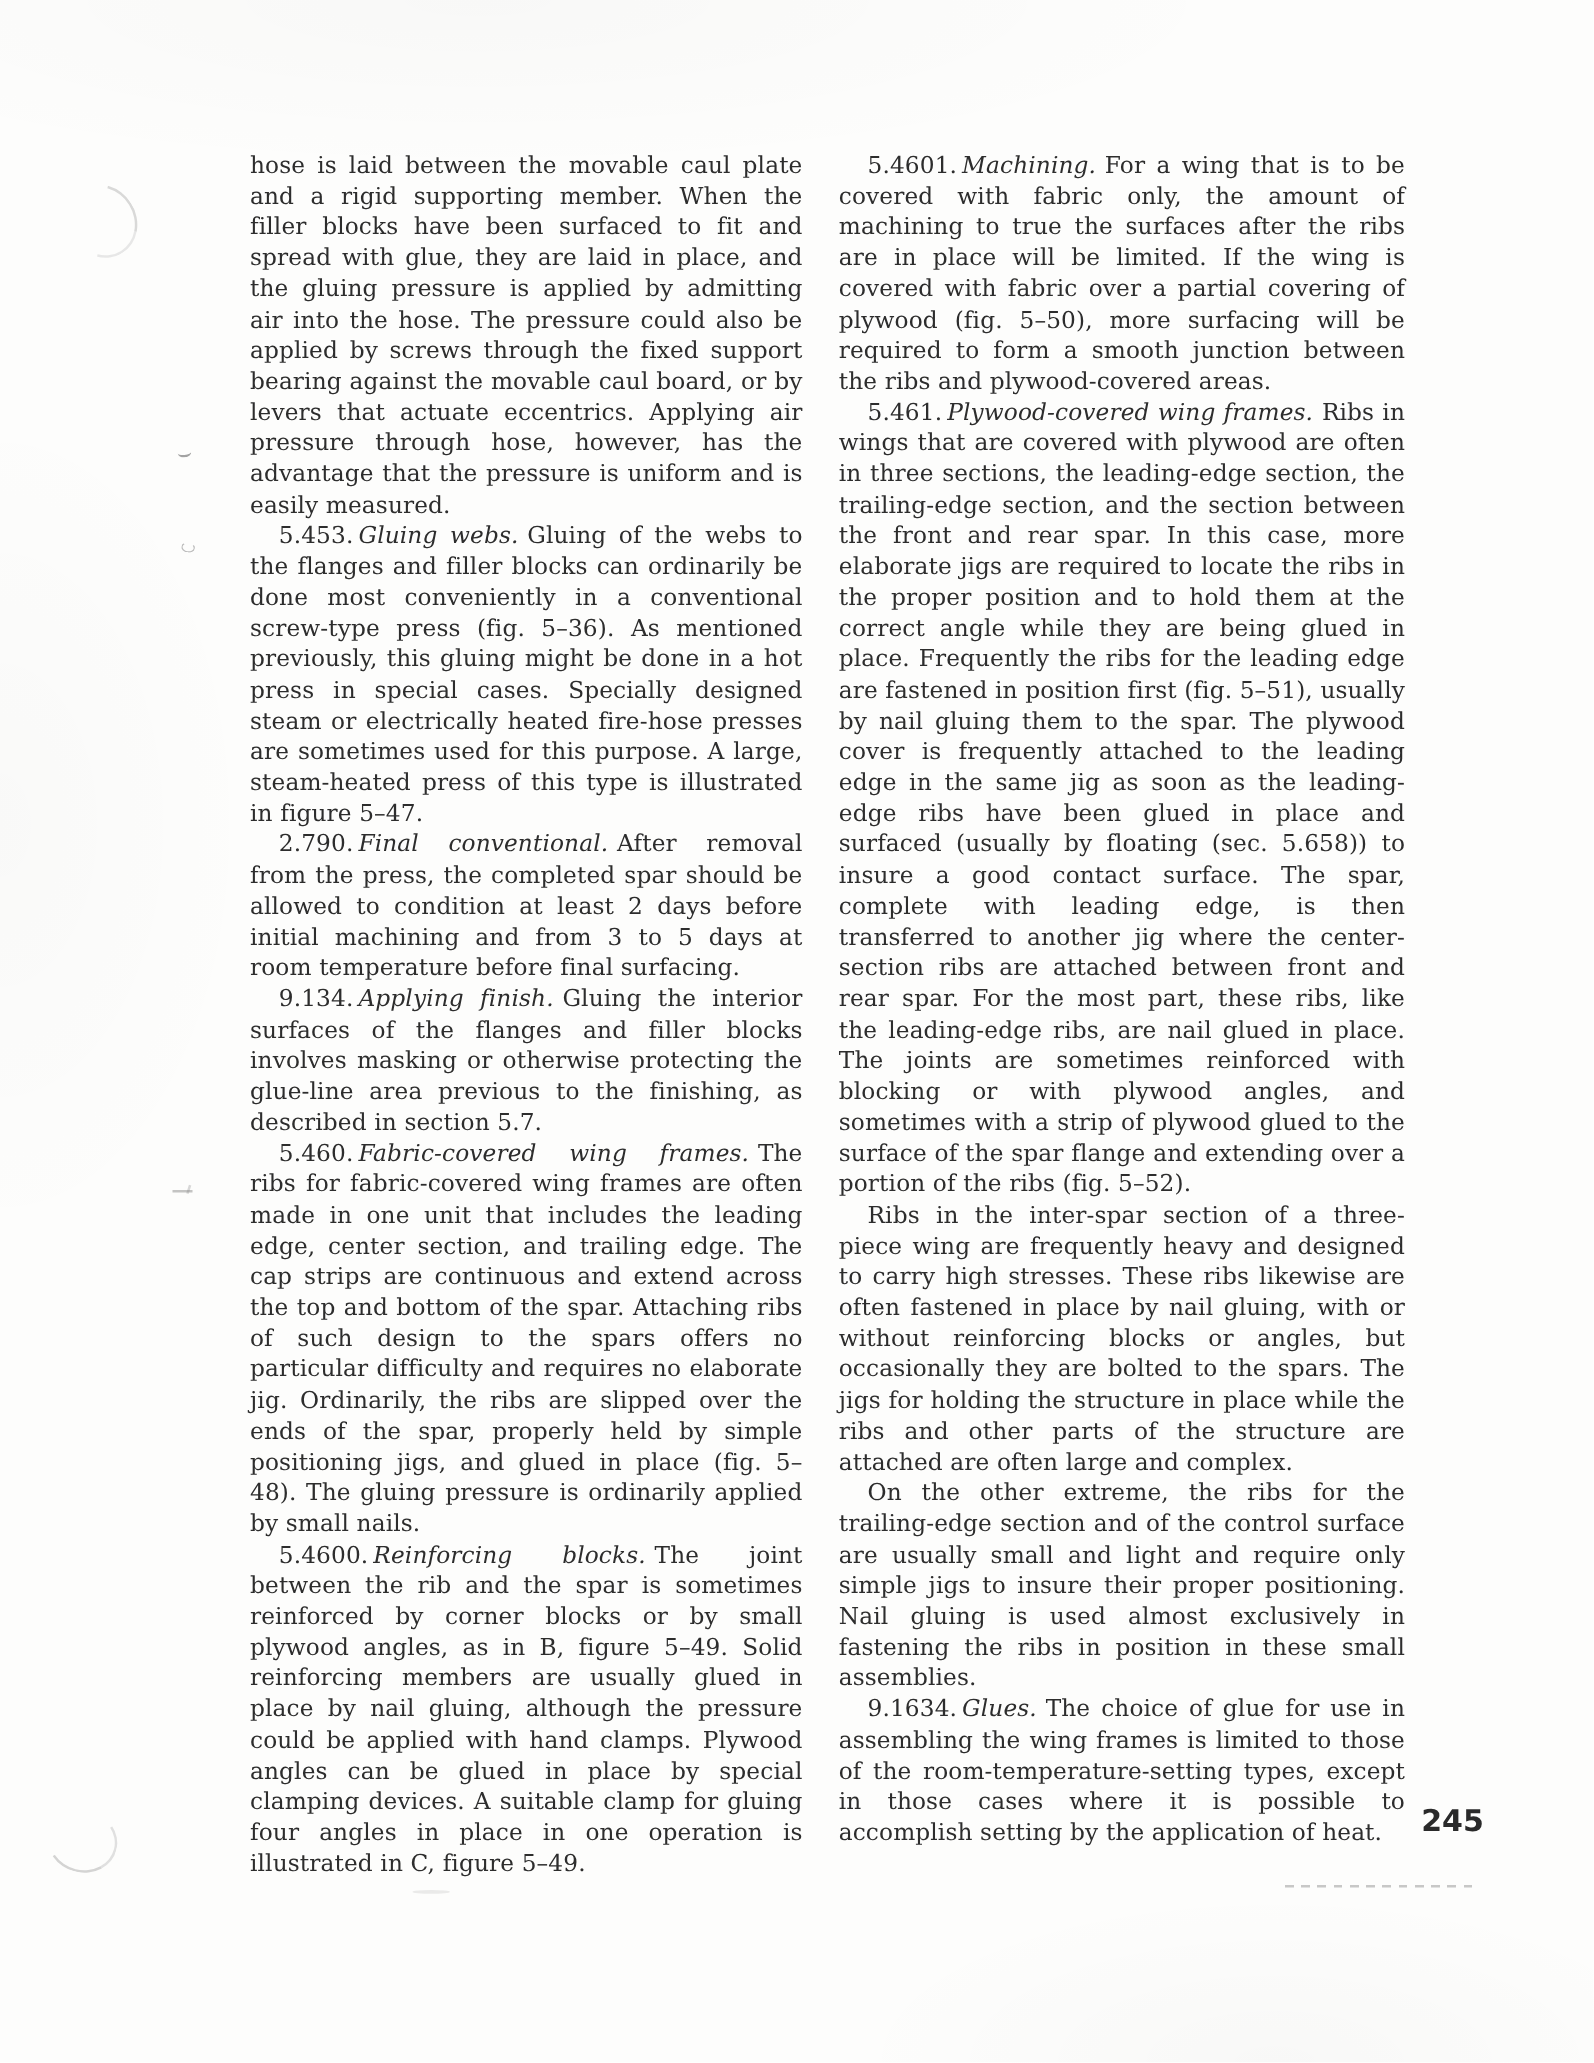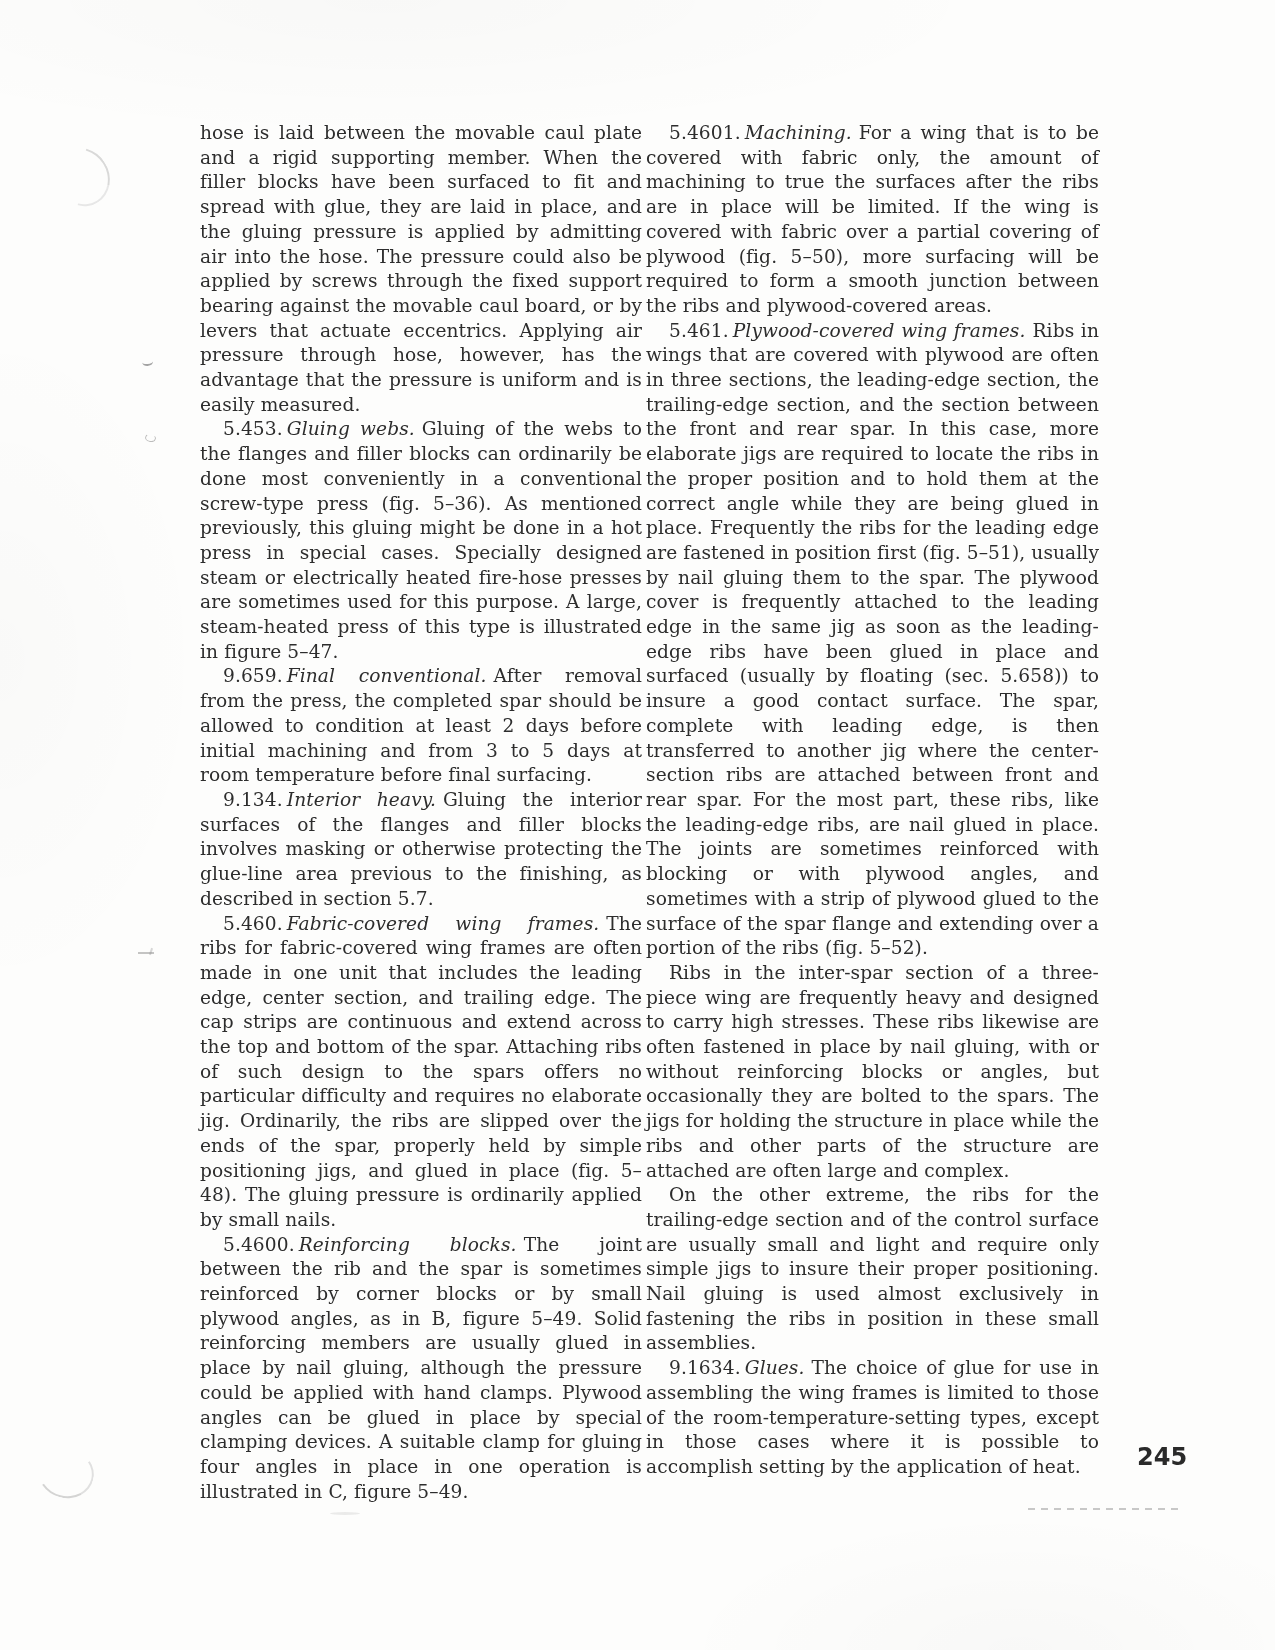--- a/index.html
+++ b/index.html
@@ -15,21 +15,21 @@
     font-family:"DejaVu Serif","Liberation Serif",serif;
     color:#2d2d2d;
   }
   .col{
     position:absolute;top:121px;
     text-align:justify;
     font-size:18.6px;line-height:24.7px;
     letter-spacing:0.1px;
   }
   .col-left{left:200px;width:442px;}
-  .col-right{left:646px;width:453px;}
+  .col-right{left:671px;width:453px;}
   p.para{margin:0;text-indent:23px;}
   p.para.cont{text-indent:0;}
   .num{font-style:normal;margin-right:4px;}
   .ital{font-style:italic;margin-right:7px;}
   .sc{font-variant:small-caps;letter-spacing:0.4px;}
   .page-number{
     position:absolute;left:1137px;top:1443px;
     font-family:"DejaVu Sans","Liberation Sans",sans-serif;
     font-weight:bold;font-size:24px;color:#2a2a2a;
   }
@@ -95,22 +95,22 @@
   <div class="artifact speck-2"></div>
   <div class="artifact dash-left"></div>
   <div class="artifact tick-left"></div>
   <div class="artifact arc-bottom-left"></div>
   <div class="artifact dashes-bottom"></div>
   <div class="artifact smudge-bottom"></div>
 
   <div class="col col-left">
     <p class="para cont"><span>hose is laid between the movable caul plate and a rigid supporting member. When the filler blocks have been surfaced to fit and spread with glue, they are laid in place, and the gluing pressure is applied by admitting air into the hose. The pressure could also be applied by screws through the fixed support bearing against the movable caul board, or by levers that actuate eccentrics. Applying air pressure through hose, however, has the advantage that the pressure is uniform and is easily measured.</span></p>
     <p class="para"><span class="num">5.453.</span><span class="ital">Gluing webs.</span><span>Gluing of the webs to the flanges and filler blocks can ordinarily be done most conveniently in a conventional screw-type press (fig. 5–36). As mentioned previously, this gluing might be done in a hot press in special cases. Specially designed steam or electrically heated fire-hose presses are sometimes used for this purpose. A large, steam-heated press of this type is illustrated in figure 5–47.</span></p>
-    <p class="para"><span class="num">9.659.</span><span class="ital">Final conventional.</span><span>After removal from the press, the completed spar should be allowed to condition at least 2 days before initial machining and from 3 to 5 days at room temperature before final surfacing.</span></p>
-    <p class="para"><span class="num">9.134.</span><span class="ital">Interior heavy.</span><span>Gluing the interior surfaces of the flanges and filler blocks involves masking or otherwise protecting the glue-line area previous to the finishing, as described in section 5.7.</span></p>
+    <p class="para"><span class="num">2.790.</span><span class="ital">Final conventional.</span><span>After removal from the press, the completed spar should be allowed to condition at least 2 days before initial machining and from 3 to 5 days at room temperature before final surfacing.</span></p>
+    <p class="para"><span class="num">9.134.</span><span class="ital">Applying finish.</span><span>Gluing the interior surfaces of the flanges and filler blocks involves masking or otherwise protecting the glue-line area previous to the finishing, as described in section 5.7.</span></p>
     <p class="para"><span class="num">5.460.</span><span class="ital">Fabric-covered wing frames.</span><span>The ribs for fabric-covered wing frames are often made in one unit that includes the leading edge, center section, and trailing edge. The cap strips are continuous and extend across the top and bottom of the spar. Attaching ribs of such design to the spars offers no particular difficulty and requires no elaborate jig. Ordinarily, the ribs are slipped over the ends of the spar, properly held by simple positioning jigs, and glued in place (fig. 5–48). The gluing pressure is ordinarily applied by small nails.</span></p>
     <p class="para"><span class="num">5.4600.</span><span class="ital">Reinforcing blocks.</span><span>The joint between the rib and the spar is sometimes reinforced by corner blocks or by small plywood angles, as in B, figure 5–49. Solid reinforcing members are usually glued in place by nail gluing, although the pressure could be applied with hand clamps. Plywood angles can be glued in place by special clamping devices. A suitable clamp for gluing four angles in place in one operation is illustrated in C, figure 5–49.</span></p>
   </div>
 
   <div class="col col-right">
     <p class="para"><span class="num">5.4601.</span><span class="ital">Machining.</span><span>For a wing that is to be covered with fabric only, the amount of machining to true the surfaces after the ribs are in place will be limited. If the wing is covered with fabric over a partial covering of plywood (fig. 5–50), more surfacing will be required to form a smooth junction between the ribs and plywood-covered areas.</span></p>
     <p class="para"><span class="num">5.461.</span><span class="ital">Plywood-covered wing frames.</span><span>Ribs in wings that are covered with plywood are often in three sections, the leading-edge section, the trailing-edge section, and the section between the front and rear spar. In this case, more elaborate jigs are required to locate the ribs in the proper position and to hold them at the correct angle while they are being glued in place. Frequently the ribs for the leading edge are fastened in position first (fig. 5–51), usually by nail gluing them to the spar. The plywood cover is frequently attached to the leading edge in the same jig as soon as the leading-edge ribs have been glued in place and surfaced (usually by floating (sec. 5.658)) to insure a good contact surface. The spar, complete with leading edge, is then transferred to another jig where the center-section ribs are attached between front and rear spar. For the most part, these ribs, like the leading-edge ribs, are nail glued in place. The joints are sometimes reinforced with blocking or with plywood angles, and sometimes with a strip of plywood glued to the surface of the spar flange and extending over a portion of the ribs (fig. 5–52).</span></p>
     <p class="para"><span>Ribs in the inter-spar section of a three-piece wing are frequently heavy and designed to carry high stresses. These ribs likewise are often fastened in place by nail gluing, with or without reinforcing blocks or angles, but occasionally they are bolted to the spars. The jigs for holding the structure in place while the ribs and other parts of the structure are attached are often large and complex.</span></p>
     <p class="para"><span>On the other extreme, the ribs for the trailing-edge section and of the control surface are usually small and light and require only simple jigs to insure their proper positioning. Nail gluing is used almost exclusively in fastening the ribs in position in these small assemblies.</span></p>
     <p class="para"><span class="num">9.1634.</span><span class="ital">Glues.</span><span>The choice of glue for use in assembling the wing frames is limited to those of the room-temperature-setting types, except in those cases where it is possible to accomplish setting by the application of heat.</span></p>

